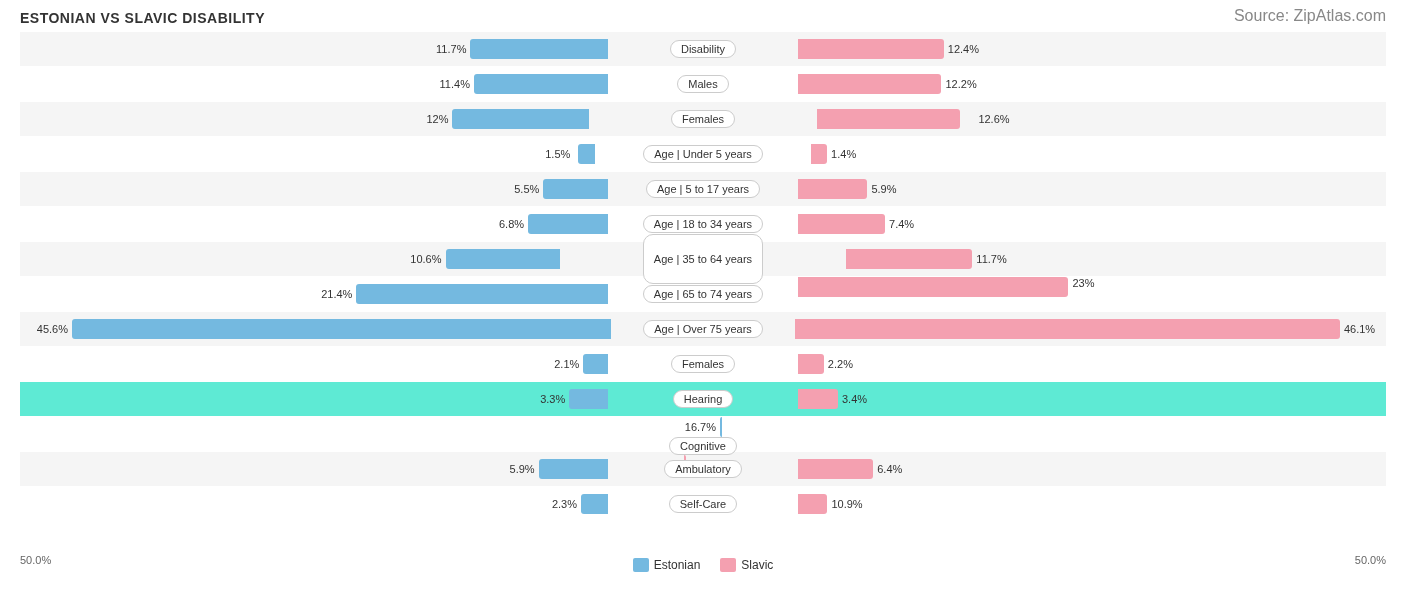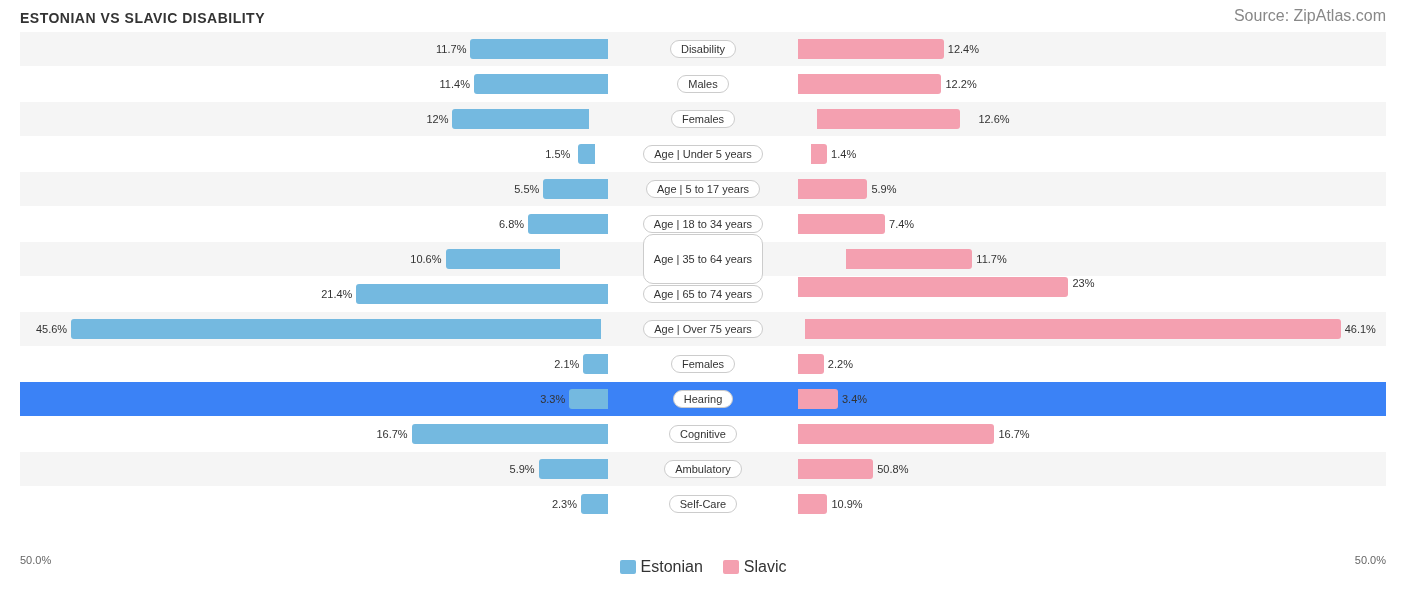--- a/index.html
+++ b/index.html
@@ -35,21 +35,21 @@
       position: relative;
       width: 100%;
       height: 520px;
     }
     .legend {
       display: flex;
       justify-content: center;
       align-items: flex-end;
       gap: 20px;
       margin-top: 4px;
-      font-size: 16px;
+      font-size: 12px;
       color: #333;
     }
     .legend-item {
       display: flex;
       align-items: center;
       gap: 5px;
     }
     .legend-box {
       width: 16px;
       height: 14px;
@@ -177,55 +177,55 @@
         <div style="flex: 1 1 0%; display: flex; align-items: flex-start; justify-content: flex-start; height: 100%;">
           <div style="background: rgb(244, 160, 176); height: 20px; width: 46%; border-radius: 0px 3px 3px 0px; min-width: 2px;"></div>
           <span style="font-size: 11px; color: rgb(51, 51, 51); margin-left: 4px; min-width: 32px;">23%</span>
         </div>
       </div>
       <div style="display: flex; align-items: center; width: 100%; height: 34px; background: rgb(245, 245, 245); margin-bottom: 1px;">
         <div style="flex: 1 1 0%; display: flex; align-items: center; justify-content: flex-end; height: 100%; padding-right: 0px;">
           <span style="font-size: 11px; color: rgb(51, 51, 51); margin-right: 4px; min-width: 32px; text-align: right;">45.6%</span>
           <div style="background: rgb(116, 185, 224); height: 20px; width: 91.2%; border-radius: 3px 0px 0px 3px; min-width: 2px;"></div>
         </div>
-        <div style="width: 204px; flex-shrink: 0; display: flex; align-items: flex-end; justify-content: center; z-index: 2;">
+        <div style="width: 184px; flex-shrink: 0; display: flex; align-items: flex-end; justify-content: center; z-index: 2;">
           <div style="background: rgb(255, 255, 255); border: 1px solid rgb(204, 204, 204); border-radius: 10px; padding: 2px 10px; font-size: 11px; color: rgb(51, 51, 51); white-space: nowrap;">Age | Over 75 years</div>
         </div>
         <div style="flex: 1 1 0%; display: flex; align-items: center; justify-content: flex-start; height: 100%;">
           <div style="background: rgb(244, 160, 176); height: 20px; width: 92.2%; border-radius: 0px 3px 3px 0px; min-width: 2px;"></div>
           <span style="font-size: 11px; color: rgb(51, 51, 51); margin-left: 4px; min-width: 32px;">46.1%</span>
         </div>
       </div>
       <div style="display: flex; align-items: center; width: 100%; height: 34px; background: rgb(255, 255, 255); margin-bottom: 1px;">
         <div style="flex: 1 1 0%; display: flex; align-items: center; justify-content: flex-end; height: 100%; padding-right: 0px;">
           <span style="font-size: 11px; color: rgb(51, 51, 51); margin-right: 4px; min-width: 32px; text-align: right;">2.1%</span>
           <div style="background: rgb(116, 185, 224); height: 20px; width: 4.2%; border-radius: 3px 0px 0px 3px; min-width: 2px;"></div>
         </div>
         <div style="width: 190px; flex-shrink: 0; display: flex; align-items: center; justify-content: center; z-index: 2;">
           <div style="background: rgb(255, 255, 255); border: 1px solid rgb(204, 204, 204); border-radius: 10px; padding: 2px 10px; font-size: 11px; color: rgb(51, 51, 51); white-space: nowrap;">Females</div>
         </div>
         <div style="flex: 1 1 0%; display: flex; align-items: center; justify-content: flex-start; height: 100%;">
           <div style="background: rgb(244, 160, 176); height: 20px; width: 4.4%; border-radius: 0px 3px 3px 0px; min-width: 2px;"></div>
           <span style="font-size: 11px; color: rgb(51, 51, 51); margin-left: 4px; min-width: 32px;">2.2%</span>
         </div>
       </div>
-      <div style="display: flex; align-items: center; width: 100%; height: 34px; background: #3b82f6; margin-bottom: 1px;">
+      <div style="display: flex; align-items: center; width: 100%; height: 34px; background: #5eead4; margin-bottom: 1px;">
         <div style="flex: 1 1 0%; display: flex; align-items: center; justify-content: flex-end; height: 100%; padding-right: 0px;">
           <span style="font-size: 11px; color: rgb(51, 51, 51); margin-right: 4px; min-width: 32px; text-align: right;">3.3%</span>
           <div style="background: rgb(116, 185, 224); height: 20px; width: 6.6%; border-radius: 3px 0px 0px 3px; min-width: 2px;"></div>
         </div>
         <div style="width: 190px; flex-shrink: 0; display: flex; align-items: center; justify-content: center; z-index: 2;">
           <div style="background: rgb(255, 255, 255); border: 1px solid rgb(204, 204, 204); border-radius: 10px; padding: 2px 10px; font-size: 11px; color: rgb(51, 51, 51); white-space: nowrap;">Hearing</div>
         </div>
         <div style="flex: 1 1 0%; display: flex; align-items: center; justify-content: flex-start; height: 100%;">
           <div style="background: rgb(244, 160, 176); height: 20px; width: 6.8%; border-radius: 0px 3px 3px 0px; min-width: 2px;"></div>
           <span style="font-size: 11px; color: rgb(51, 51, 51); margin-left: 4px; min-width: 32px;">3.4%</span>
         </div>
       </div>
-      <div style="display: flex; align-items: center; width: 100%; height: 34px; background: rgb(255, 255, 255); margin-bottom: 1px;">
+      <div style="display: flex; align-items: center; width: 100%; height: 34px; background: rgb(255, 255, 255); margin-bottom: 1px; flex-direction: column;">
         <div style="flex: 1 1 0%; display: flex; align-items: center; justify-content: flex-end; height: 100%; padding-right: 0px;">
           <span style="font-size: 11px; color: rgb(51, 51, 51); margin-right: 4px; min-width: 32px; text-align: right;">16.7%</span>
           <div style="background: rgb(116, 185, 224); height: 20px; width: 33.4%; border-radius: 3px 0px 0px 3px; min-width: 2px;"></div>
         </div>
         <div style="width: 190px; flex-shrink: 0; display: flex; align-items: center; justify-content: center; z-index: 2;">
           <div style="background: rgb(255, 255, 255); border: 1px solid rgb(204, 204, 204); border-radius: 10px; padding: 2px 10px; font-size: 11px; color: rgb(51, 51, 51); white-space: nowrap;">Cognitive</div>
         </div>
         <div style="flex: 1 1 0%; display: flex; align-items: center; justify-content: flex-start; height: 100%;">
           <div style="background: rgb(244, 160, 176); height: 20px; width: 33.4%; border-radius: 0px 3px 3px 0px; min-width: 2px;"></div>
           <span style="font-size: 11px; color: rgb(51, 51, 51); margin-left: 4px; min-width: 32px;">16.7%</span>
@@ -234,21 +234,21 @@
       <div style="display: flex; align-items: center; width: 100%; height: 34px; background: rgb(245, 245, 245); margin-bottom: 1px;">
         <div style="flex: 1 1 0%; display: flex; align-items: center; justify-content: flex-end; height: 100%; padding-right: 0px;">
           <span style="font-size: 11px; color: rgb(51, 51, 51); margin-right: 4px; min-width: 32px; text-align: right;">5.9%</span>
           <div style="background: rgb(116, 185, 224); height: 20px; width: 11.8%; border-radius: 3px 0px 0px 3px; min-width: 2px;"></div>
         </div>
         <div style="width: 190px; flex-shrink: 0; display: flex; align-items: center; justify-content: center; z-index: 2;">
           <div style="background: rgb(255, 255, 255); border: 1px solid rgb(204, 204, 204); border-radius: 10px; padding: 2px 10px; font-size: 11px; color: rgb(51, 51, 51); white-space: nowrap;">Ambulatory</div>
         </div>
         <div style="flex: 1 1 0%; display: flex; align-items: center; justify-content: flex-start; height: 100%;">
           <div style="background: rgb(244, 160, 176); height: 20px; width: 12.8%; border-radius: 0px 3px 3px 0px; min-width: 2px;"></div>
-          <span style="font-size: 11px; color: rgb(51, 51, 51); margin-left: 4px; min-width: 32px;">50.8%</span>
+          <span style="font-size: 11px; color: rgb(51, 51, 51); margin-left: 4px; min-width: 32px;">6.4%</span>
         </div>
       </div>
       <div style="display: flex; align-items: center; width: 100%; height: 34px; background: rgb(255, 255, 255); margin-bottom: 1px;">
         <div style="flex: 1 1 0%; display: flex; align-items: center; justify-content: flex-end; height: 100%; padding-right: 0px;">
           <span style="font-size: 11px; color: rgb(51, 51, 51); margin-right: 4px; min-width: 32px; text-align: right;">2.3%</span>
           <div style="background: rgb(116, 185, 224); height: 20px; width: 4.6%; border-radius: 3px 0px 0px 3px; min-width: 2px;"></div>
         </div>
         <div style="width: 190px; flex-shrink: 0; display: flex; align-items: center; justify-content: center; z-index: 2;">
           <div style="background: rgb(255, 255, 255); border: 1px solid rgb(204, 204, 204); border-radius: 10px; padding: 2px 10px; font-size: 11px; color: rgb(51, 51, 51); white-space: nowrap;">Self-Care</div>
         </div>

